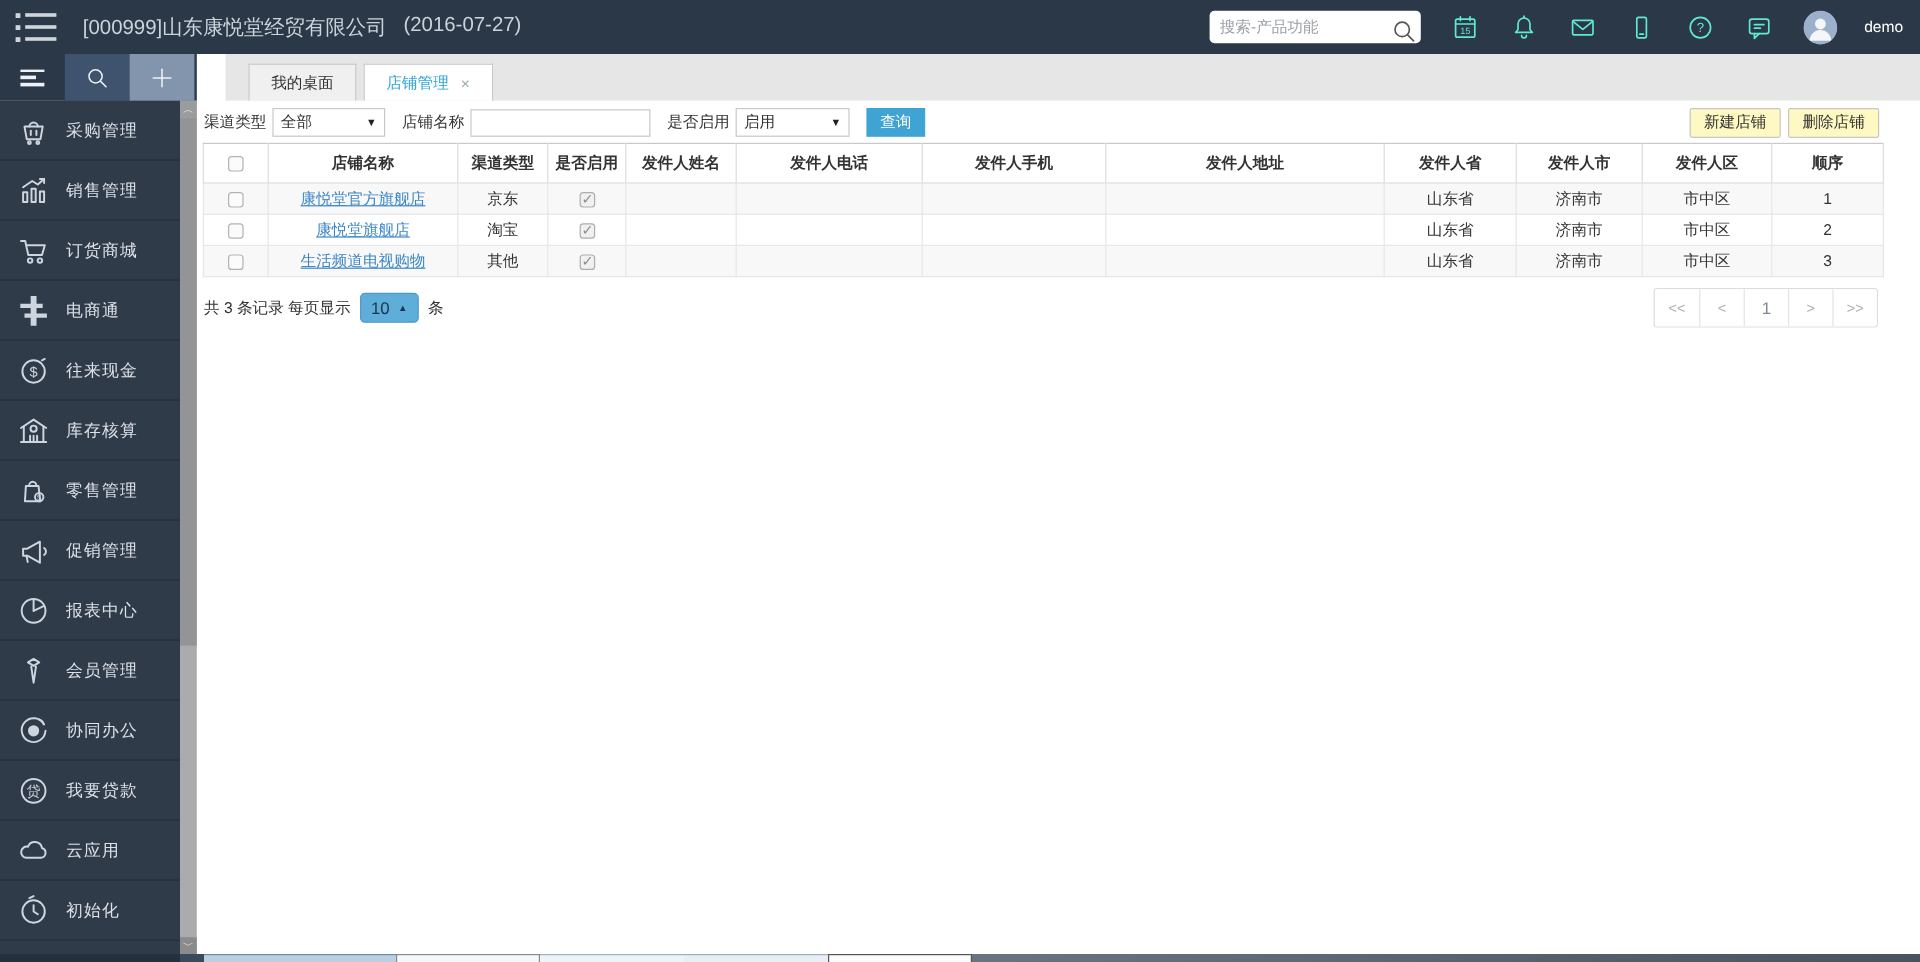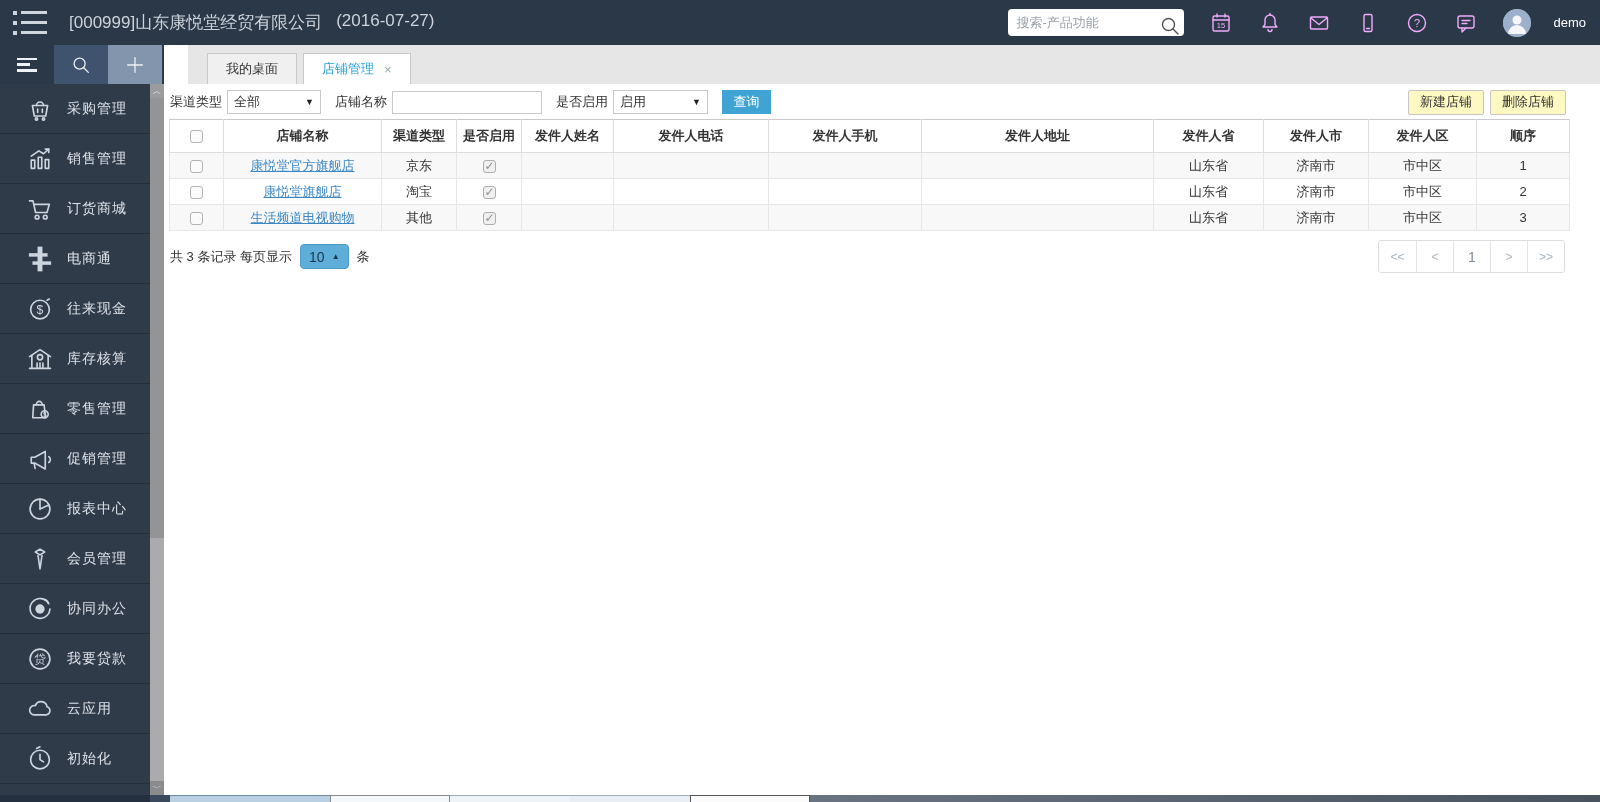--- a/index.html
+++ b/index.html
@@ -15,21 +15,21 @@
   .hamburger .bar { height:3px; background:#cfd5dc; flex:1; }
   .logo { display:flex; align-items:baseline; margin-left:22px; white-space:nowrap; }
   .logo-cn { font-size:25px; font-weight:bold; font-style:italic; letter-spacing:6px; color:#c9d0da; }
   .logo-t { font-size:30px; font-weight:bold; font-style:italic; color:#e8262d; margin-left:2px; line-height:1; }
   .logo-ed { font-size:15px; color:#e6eaee; margin-left:4px; }
   .company { font-size:17px; color:#ccd3db; margin-left:22px; display:flex; gap:14px; white-space:nowrap; }
   .header-right { margin-left:auto; display:flex; align-items:center; margin-right:14px; }
   .searchbox { width:176px; height:27px; background:#fff; border-radius:4px; display:flex; align-items:center; padding:0 8px; }
   .searchbox input { border:none; outline:none; flex:1; font-size:13px; color:#444; background:transparent; width:10px; }
   .searchbox input::placeholder { color:#9aa0a6; }
-  .hicon { width:24px; height:24px; margin-left:25px; color:#f0abfc; cursor:pointer; }
+  .hicon { width:24px; height:24px; margin-left:25px; color:#5eead4; cursor:pointer; }
   .hicon svg { width:24px; height:24px; display:block; }
   .avatar { width:28px; height:28px; border-radius:50%; background:#9db0cb; margin-left:25px; overflow:hidden; }
   .avatar svg { width:28px; height:28px; display:block; }
   .username { font-size:13px; color:#fff; margin-left:22px; }
 
   
   .subbar { position:absolute; left:0; top:45px; width:1600px; height:39px; display:flex;gap:24px; }
   .tool-btns { width:164px; height:39px; background:#2b3847; display:flex; }
   .tool-btn { width:54px; height:39px; display:flex; align-items:center; justify-content:center; cursor:pointer; color:#eef1f5; }
   .tool-btn.t2 { background:#3f536e; }
@@ -39,21 +39,21 @@
   .menu-lines i:nth-child(2) { width:13px; }
   .tabbar { flex:1; background:#e6e6e6; display:flex; align-items:flex-end; padding-left:19px; }
   .tab { height:31px; display:flex; align-items:center; padding:0 18px; font-size:13px;
     border:1px solid #c8c8c8; border-bottom:none; background:#f0f0f0; color:#333; margin-right:6px; cursor:pointer; }
   .tab.active { background:#fff; color:#2aa3d9; }
   .tab .close { margin-left:10px; color:#9aa; font-size:13px; cursor:pointer; }
 
   
   .bodywrap { position:absolute; left:0; top:84px; width:1600px; height:711px; display:flex; }
   .sidebar { width:150px; background:#303b4a; }
-  .side-item { height:50px; display:flex; align-items:center; padding-left:26px; cursor:pointer;
+  .side-item { height:50px; display:flex; align-items:center; padding-left:14px; cursor:pointer;
     border-bottom:1px solid rgba(0,0,0,0.22); color:#dce1e8; }
   .side-icon { width:28px; height:28px; color:#cdd5df; }
   .side-icon svg { width:28px; height:28px; display:block; }
   .side-label { font-size:14px; margin-left:13px; letter-spacing:1px; }
   .scrollstrip { width:14px; background:#ababad; position:relative; }
   .scroll-arrow { position:absolute; left:0; width:14px; height:14px; background:#9b9c9e; color:#e8e8e8;
     font-size:9px; line-height:14px; text-align:center; cursor:pointer; }
   .scroll-arrow.up { top:0; }
   .scroll-arrow.down { bottom:0; background:#8a8b8d; }
   .scroll-thumb { position:absolute; left:0; top:14px; width:14px; height:440px; background:#939496; }

